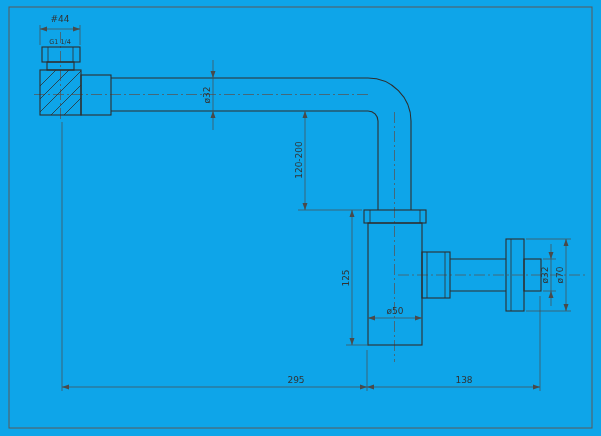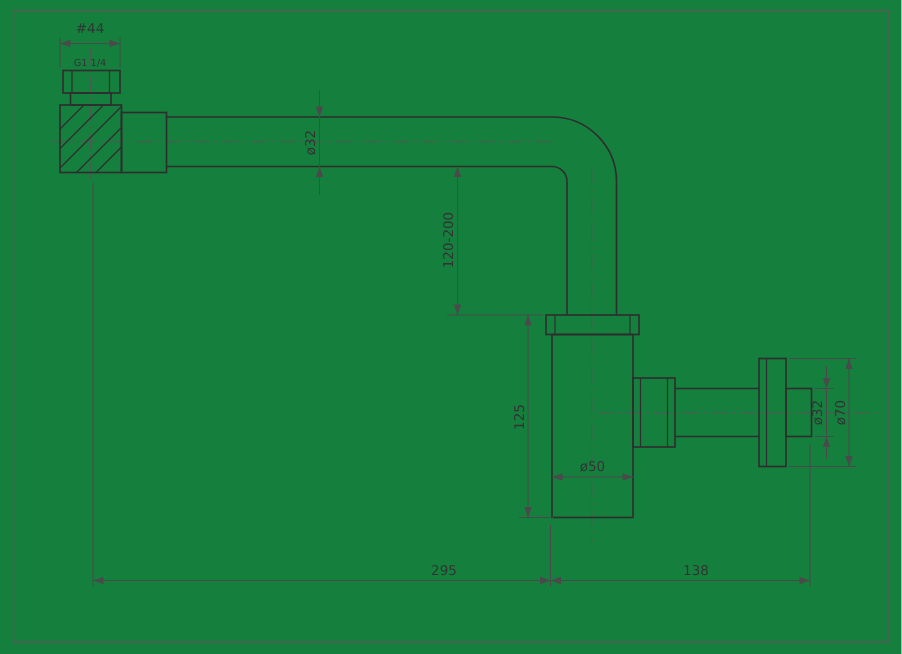--- a/index.html
+++ b/index.html
@@ -1,16 +1,16 @@
 <!DOCTYPE html>
 <html><head>
 <meta charset="utf-8">
 <style>
   html,body{margin:0;padding:0;background:#ffffff;}
-  .canvas{position:relative;width:601px;height:436px;background:#15803d;overflow:hidden;
+  .canvas{position:relative;width:601px;height:436px;background:#0ea5e9;overflow:hidden;
           font-family:"DejaVu Sans",sans-serif;}
   svg{position:absolute;left:0;top:0;}
   .outline{fill:none;stroke:#2e2e2e;stroke-width:1.1;}
   .thin{fill:none;stroke:#2e2e2e;stroke-width:0.8;}
   .dim{fill:none;stroke:#4a4a4a;stroke-width:0.7;}
   .arrow{fill:#4a4a4a;stroke:none;}
   .center{fill:none;stroke:#555555;stroke-width:0.75;stroke-dasharray:11 3 2 3;}
   .frame{fill:none;stroke:#5a5a5a;stroke-width:1;}
   .lbl{font-size:9px;fill:#333333;text-anchor:middle;}
   .lbl-sm{font-size:6.5px;fill:#333333;text-anchor:middle;}

